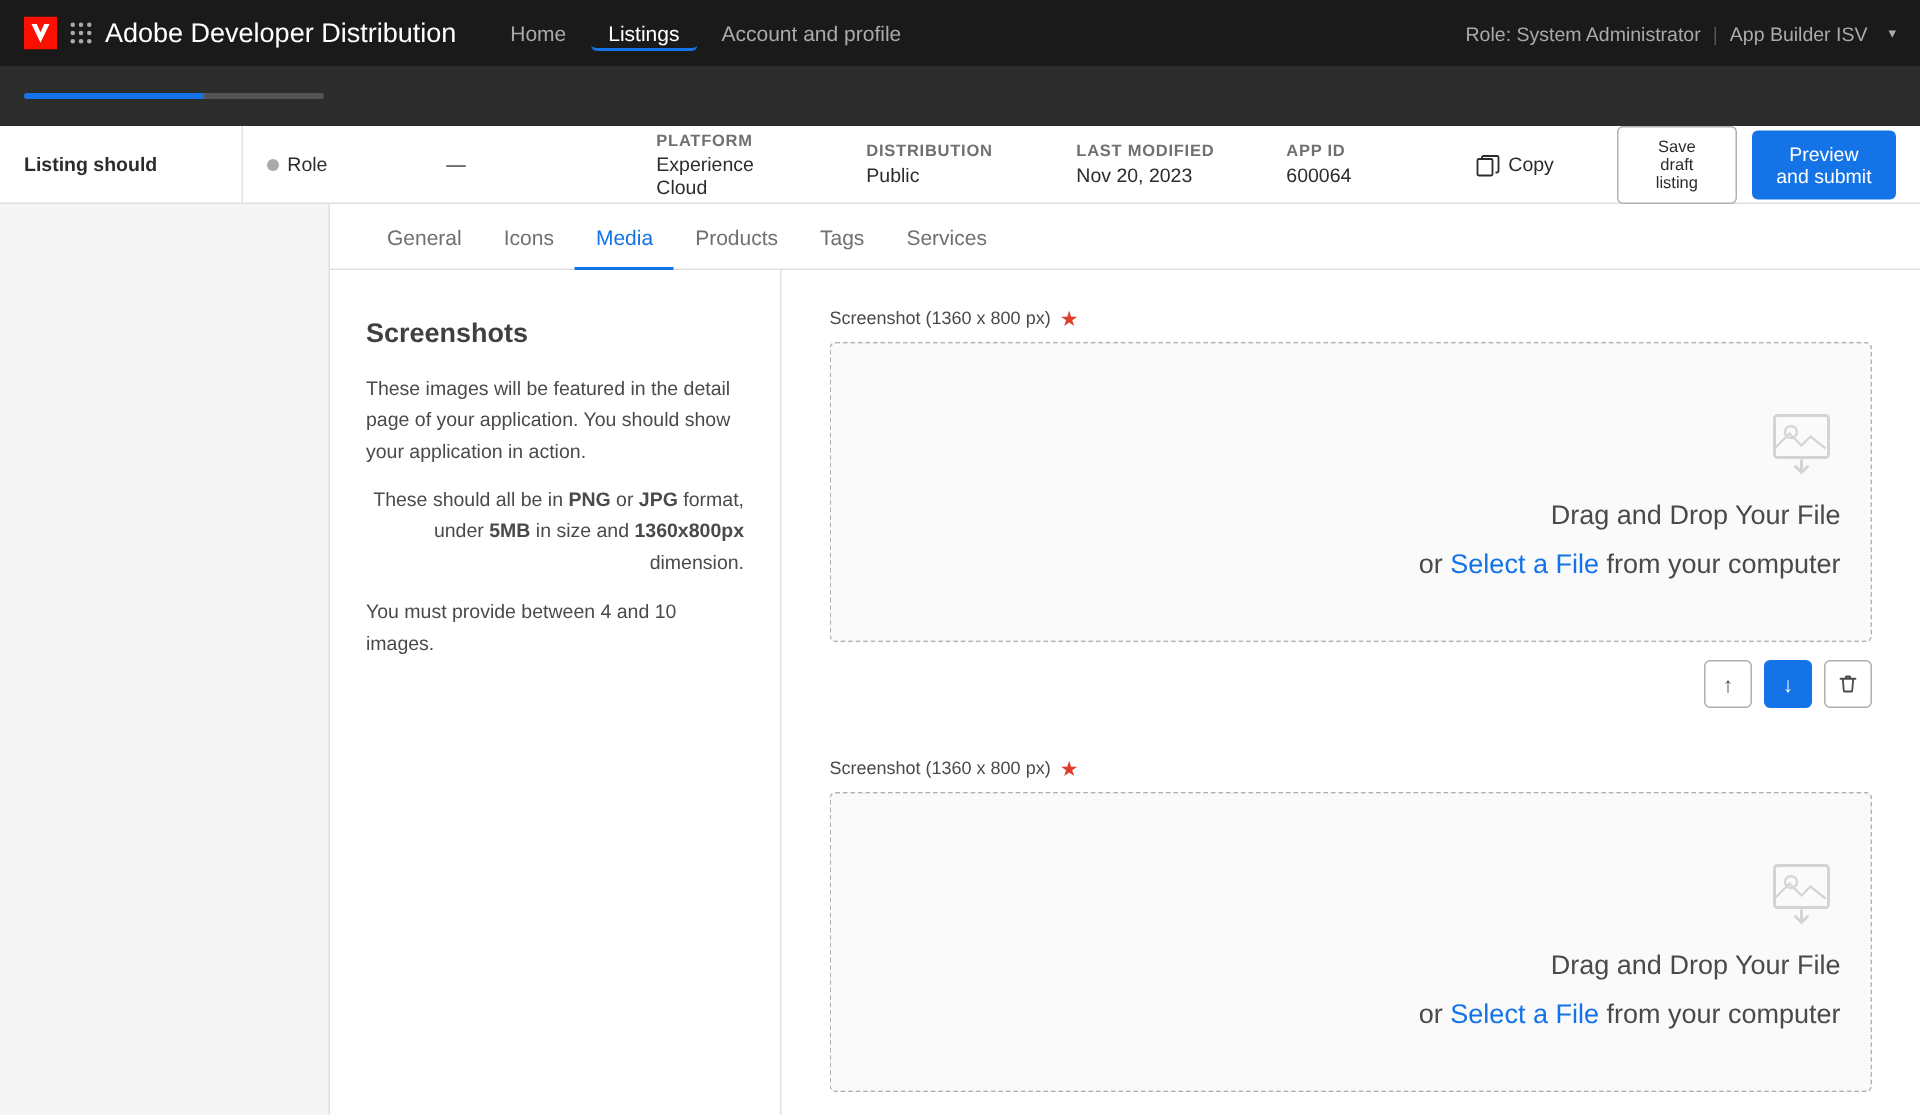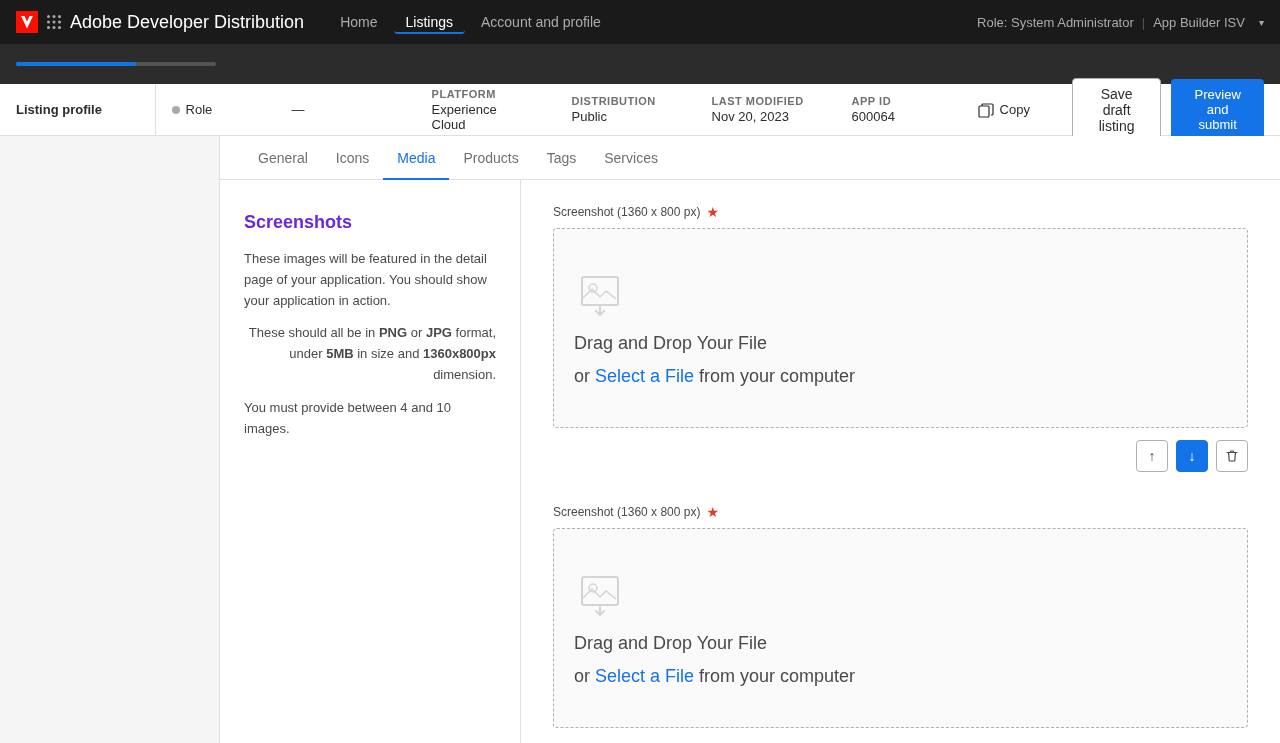--- a/index.html
+++ b/index.html
@@ -80,21 +80,21 @@
     .status-dot { width: 8px; height: 8px; background: #aaa; border-radius: 50%; display: inline-block; }
     .status-bar-actions { display: flex; align-items: center; gap: 10px; padding: 0 16px; }
     .btn-copy {
       display: flex; align-items: center; gap: 6px;
       background: transparent; border: none; cursor: pointer;
       font-size: 13px; color: #2c2c2c; padding: 6px 10px;
     }
     .btn-save-draft {
       background: #fff; border: 1px solid #b0b0b0;
       padding: 7px 16px; border-radius: 4px;
-      font-size: 14px; cursor: pointer; color: #2c2c2c;
+      font-size: 11px; cursor: pointer; color: #2c2c2c;
     }
     .btn-preview {
       background: #1473e6; color: #fff;
       border: none; padding: 8px 16px;
       border-radius: 4px; font-size: 13px; cursor: pointer;
     }
 
     
     .main-layout { display: flex; min-height: calc(100vh - 136px); }
     .sidebar {
@@ -121,21 +121,21 @@
       border-bottom: 2px solid transparent;
       margin-bottom: -1px;
       text-decoration: none;
     }
     .tab.active { color: #1473e6; border-bottom-color: #1473e6; font-weight: 500; }
 
     
     .section-title {
       font-size: 18px;
       font-weight: 600;
-      color: #6d28d9;
+      color: #404040;
       margin-bottom: 16px;
     }
     .section-desc {
       font-size: 13px;
       color: #4a4a4a;
       line-height: 1.6;
       margin-bottom: 8px;
     }
     .section-desc strong { font-weight: 700; }
 
@@ -150,21 +150,21 @@
       gap: 6px;
     }
     .required-star { color: #e03e2d; font-size: 14px; }
     .drop-zone {
       border: 1.5px dashed #b0b0b0;
       border-radius: 4px;
       background: #fafafa;
       padding: 40px 20px;
       display: flex;
       flex-direction: column;
-      align-items: flex-start;
+      align-items: flex-end;
       justify-content: center;
       gap: 12px;
       cursor: pointer;
       min-height: 160px;
     }
     .drop-zone-text { font-size: 18px; color: #4a4a4a; font-weight: 400; }
     .drop-zone-sub { font-size: 18px; color: #4a4a4a; }
     .drop-zone-sub a { color: #1473e6; text-decoration: none; }
 
     
@@ -267,21 +267,21 @@
 <div class="info-bar">
   <div class="progress-bar-container">
     <div class="progress-bar">
       <div class="progress-fill"></div>
     </div>
   </div>
 </div>
 
 <div class="status-bar">
   <div class="status-bar-left">
-    <span>Listing profile</span>
+    <span>Listing should</span>
   </div>
   <div class="status-bar-meta">
 
     <div class="meta-col">
       <div class="meta-value">
         <span class="status-dot"></span>
         <span>Role</span>
       </div>
     </div>
     <div class="meta-col" style="margin-left:20px;">

